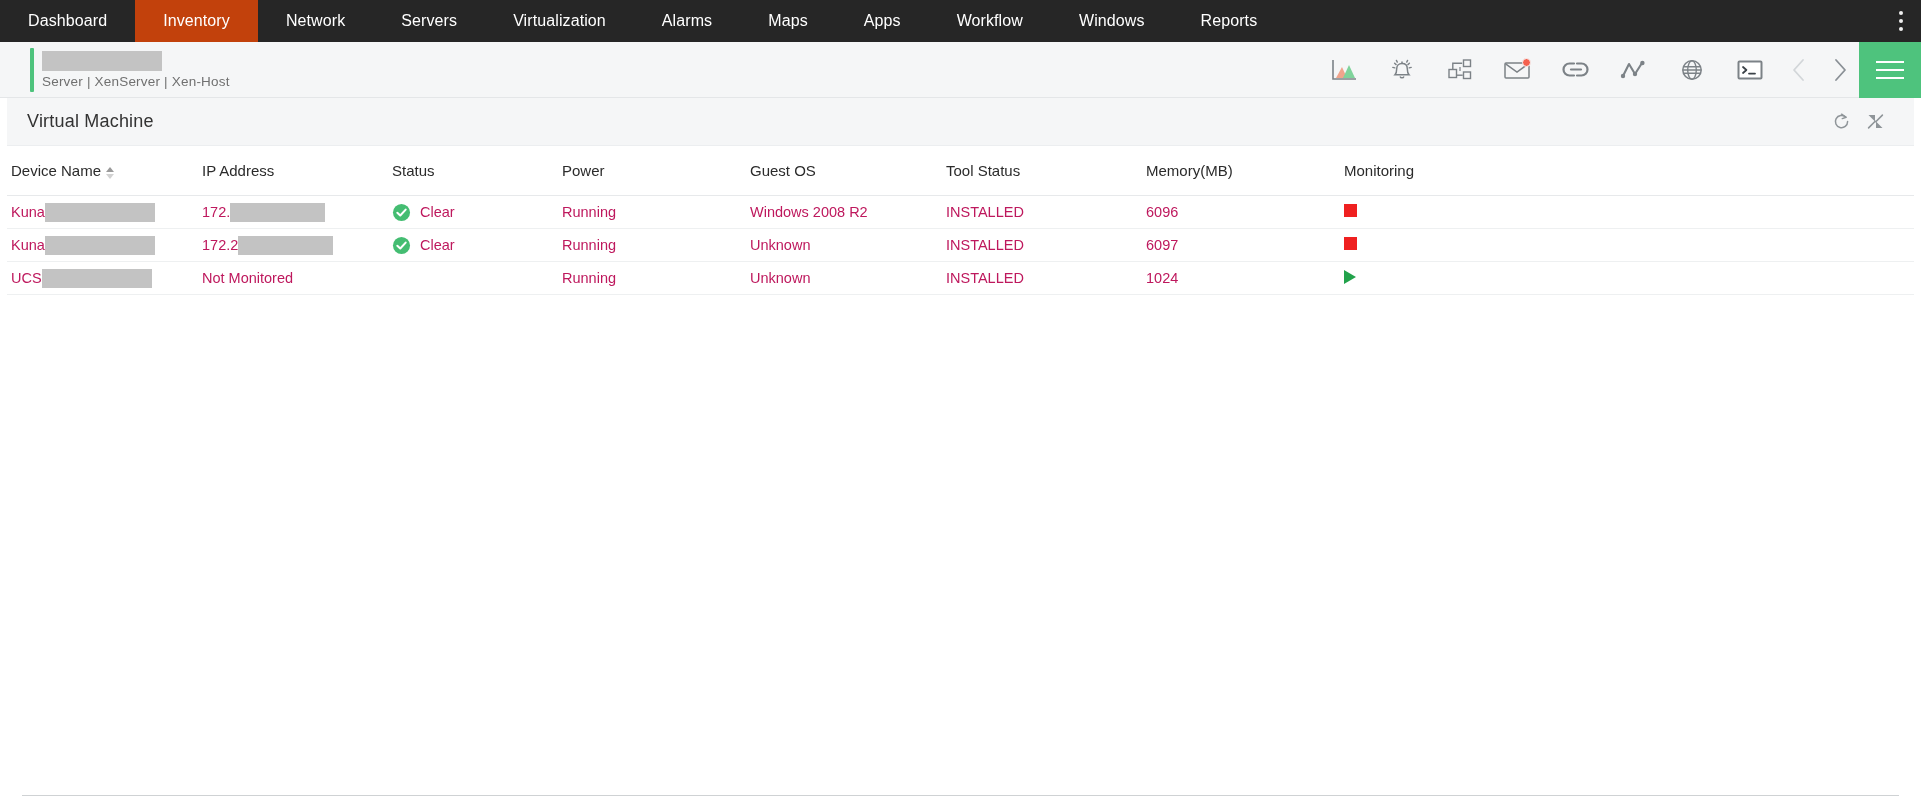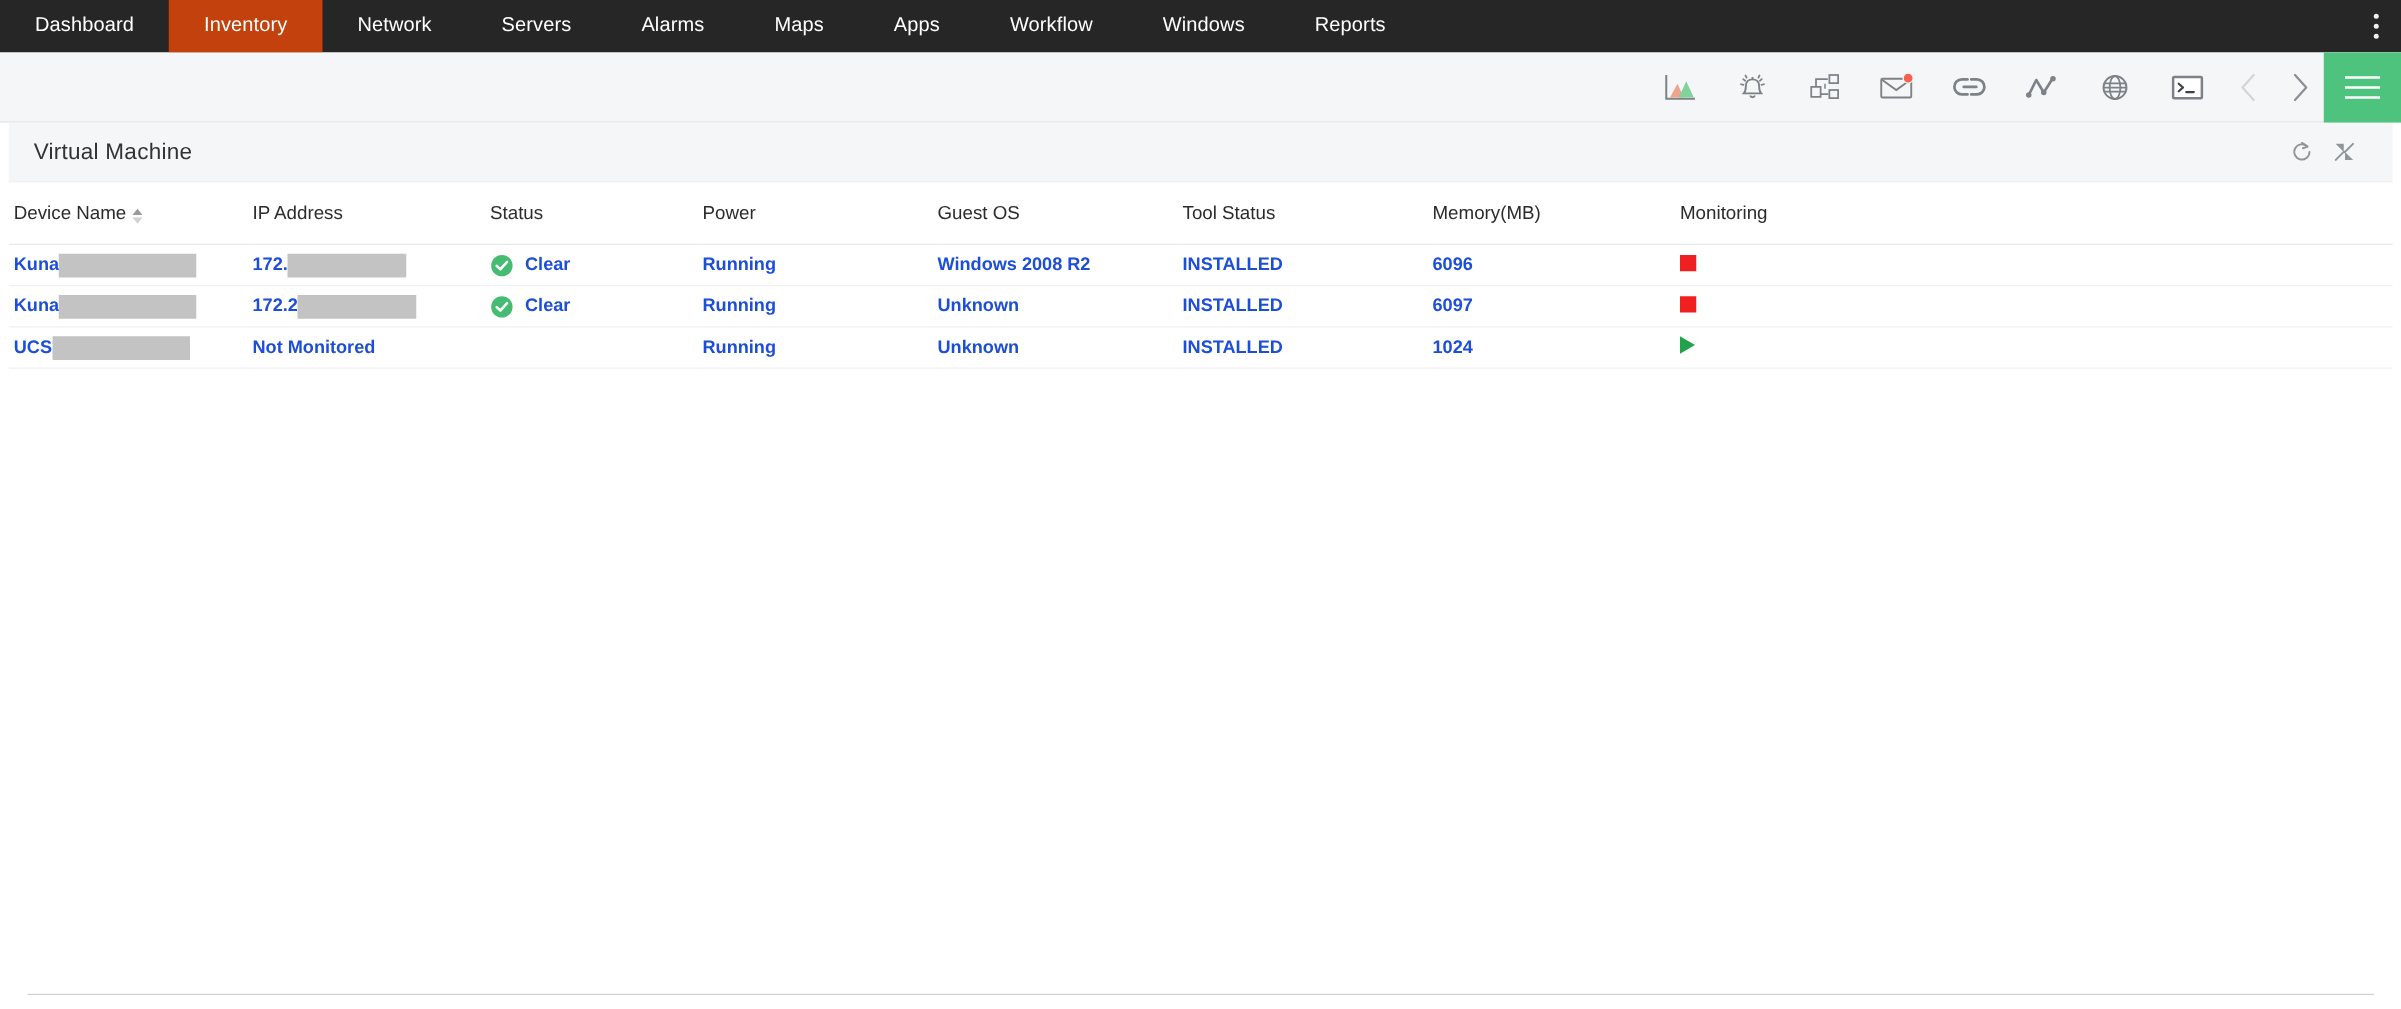--- a/index.html
+++ b/index.html
@@ -154,27 +154,26 @@
     border-bottom: 5px solid #9a9a9a;
   }
   .sort-arrows .down {
     width: 0; height: 0;
     border-left: 4px solid transparent;
     border-right: 4px solid transparent;
     border-top: 5px solid #d2d2d2;
   }
   table.vm tbody td {
     font-size: 14.5px;
-    color: #1d4ed8;
+    color: #be185d;
     padding: 0;
     height: 33px;
     border-bottom: 1px solid #eef0f1;
     vertical-align: middle;
     white-space: nowrap;
-    font-weight: bold;
   }
   table.vm tbody tr:last-child td { border-bottom: 1px solid #eef0f1; }
   .cell-inner { display: flex; align-items: center; }
   .redact-cell-name { width: 110px; height: 19px; }
   .redact-cell-ip   { width: 95px;  height: 19px; }
 
   .status-cell { display: flex; align-items: center; gap: 9px; text-align: center; }
   .check-ic { width: 19px; height: 19px; display: block; }
 
   .mon-stop {
@@ -223,20 +222,23 @@
     <div class="nav-item active">
         <span>Inventory</span>
       </div>
     <div class="nav-item">
         <span>Network</span>
       </div>
     <div class="nav-item">
         <span>Servers</span>
       </div>
     <div class="nav-item">
+        <span>Virtualization</span>
+      </div>
+    <div class="nav-item">
         <span>Alarms</span>
       </div>
     <div class="nav-item">
         <span>Maps</span>
       </div>
     <div class="nav-item">
         <span>Apps</span>
       </div>
     <div class="nav-item">
         <span>Workflow</span>
@@ -249,20 +251,27 @@
       </div>
     <div class="nav-spacer"></div>
     <div class="kebab">
       <i></i>
       <i></i>
       <i></i>
     </div>
   </div>
 
   <div class="subheader">
+    <div class="crumb-wrap">
+      <div class="crumb-bar"></div>
+      <div class="crumb-text">
+        <span class="redact redact-title"></span>
+        <span class="crumb-path">Server | XenServer  | Xen-Host</span>
+      </div>
+    </div>
 
     <div class="sub-spacer"></div>
 
     <div class="toolbar">
 
       <div class="tool-btn" title="Performance">
         <svg width="26" height="24" viewBox="0 0 26 24">
           <polyline points="2,2 2,21 25,21" fill="none" stroke="#7c8287" stroke-width="1.6"></polyline>
           <polygon points="5,20 11,9 16,20" fill="#f0a48c"></polygon>
           <polygon points="12,20 18,7 24,20" fill="#7fd39b"></polygon>

